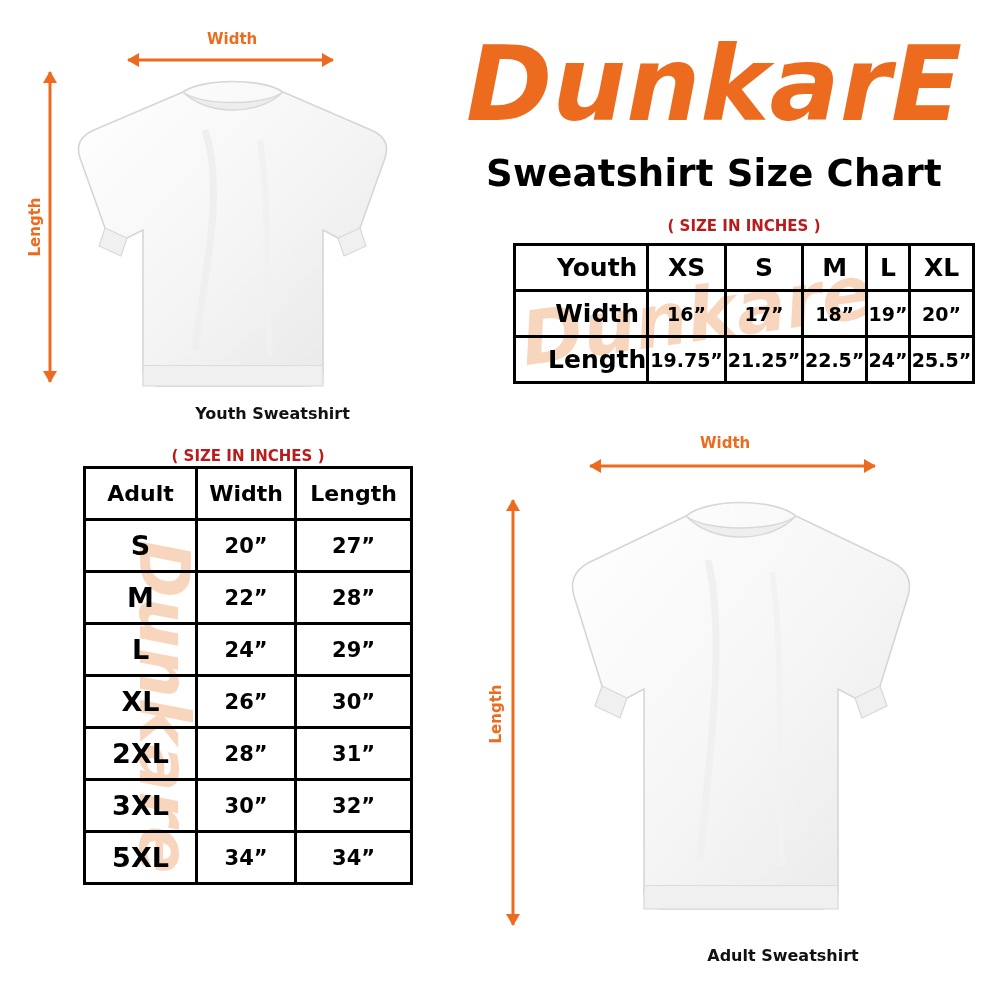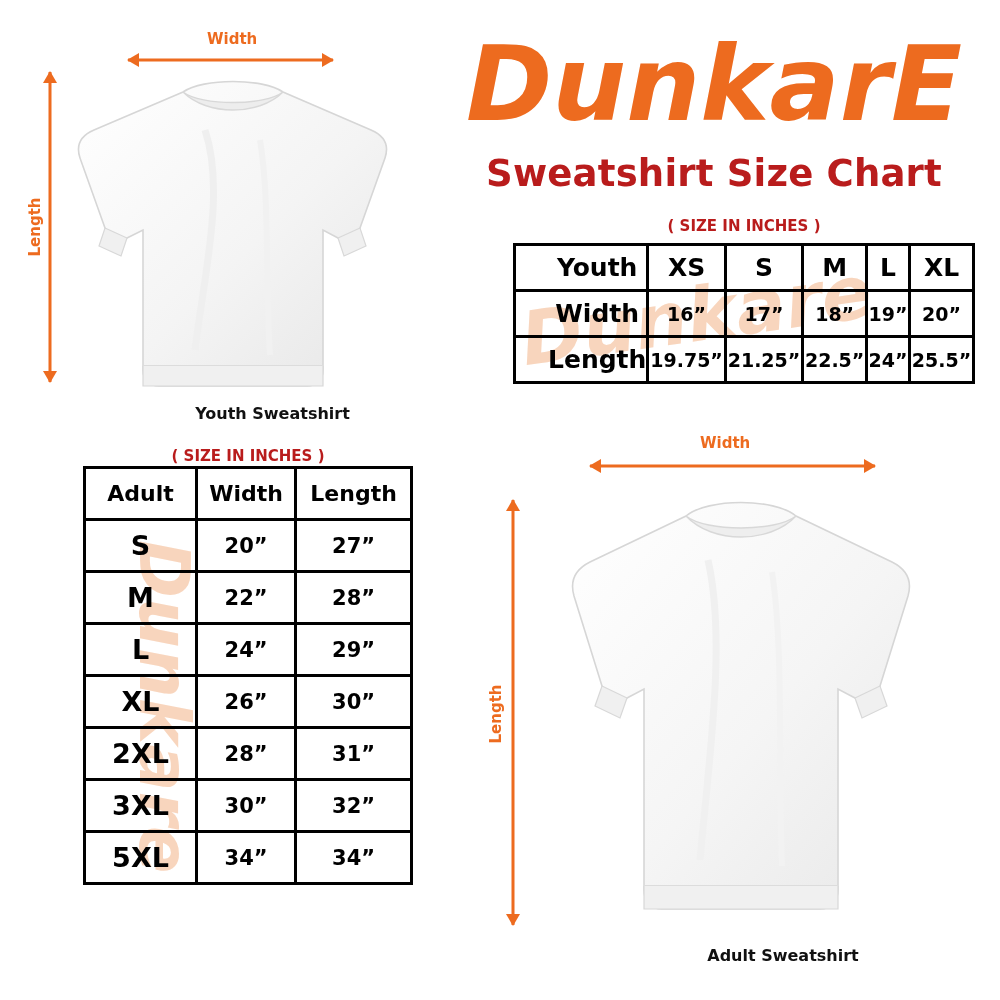--- a/index.html
+++ b/index.html
@@ -56,21 +56,21 @@
 
   
   .brand-logo {
     position: absolute; left: 440px; top: 28px; width: 548px; height: 120px;
   }
   .brand-logo svg { width: 100%; height: 100%; display: block; }
 
   .brand-sub {
     position: absolute; left: 440px; top: 152px; width: 548px;
     text-align: center;
-    font-size: 37px; font-weight: bold; color: #b91c1c;
+    font-size: 37px; font-weight: bold; color: #000000;
     font-family: "DejaVu Sans", sans-serif;
     letter-spacing: .2px;
   }
   .units {
     position: absolute; font-size: 15px; font-weight: bold; color: #b91c1c;
     font-family: "DejaVu Sans", sans-serif; white-space: nowrap;
   }
 
   
   table { border-collapse: collapse; background: transparent; }

